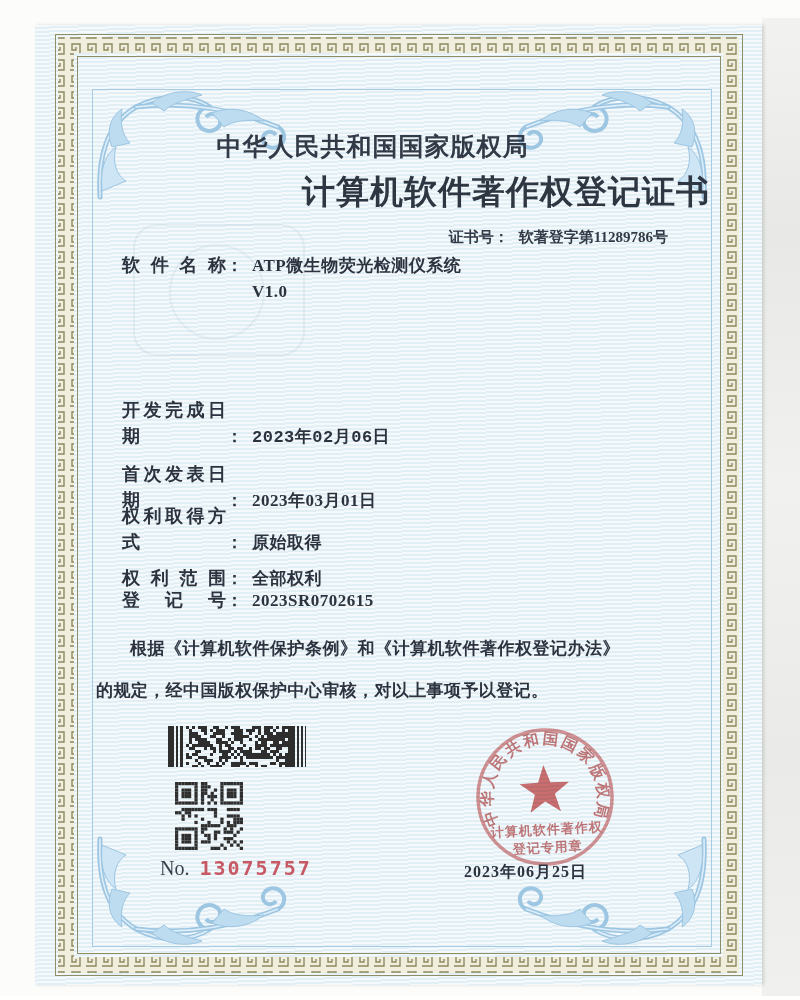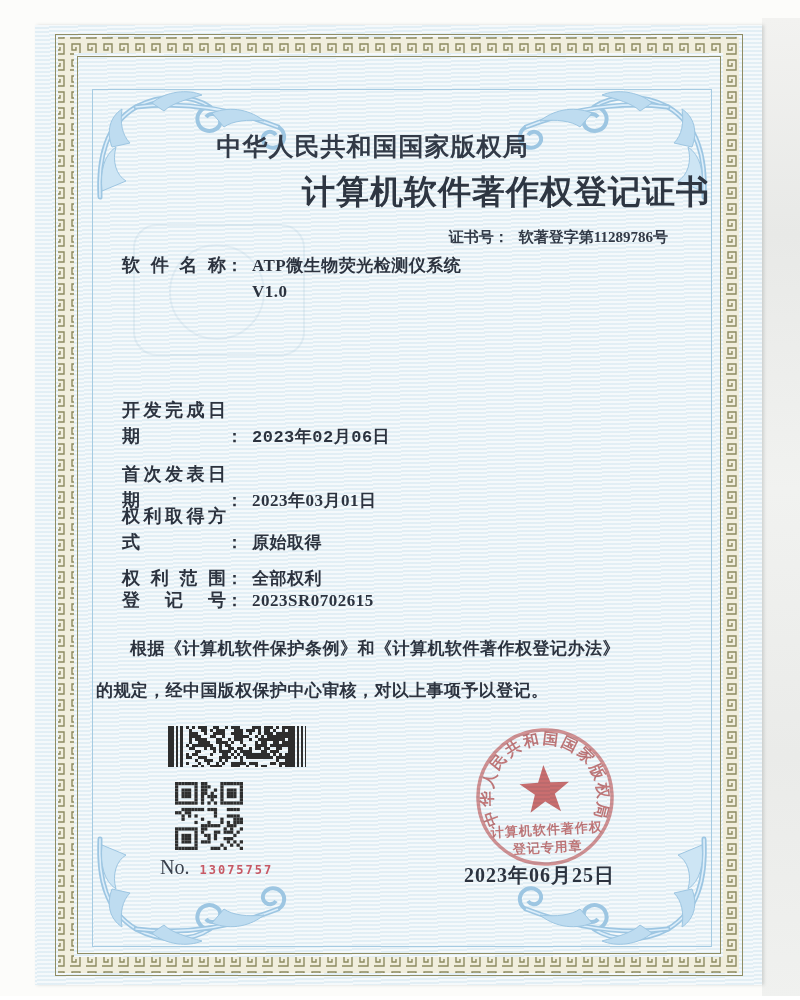--- a/index.html
+++ b/index.html
@@ -26,24 +26,24 @@
   .f-label{display:inline-block;width:104px;text-align:justify;text-align-last:justify;font-size:18px;}
   .f-colon{display:inline-block;width:18px;}
   .f-value{font-weight:600;letter-spacing:.5px;margin-left:8px;text-align:right;}
   .f-value2{padding-left:130px;font-weight:600;letter-spacing:.5px;}
   .statement{position:absolute;left:96px;top:628px;width:524px;font-size:17px;line-height:42px;
      font-weight:600;color:#2c333f;text-indent:34px;letter-spacing:.4px;text-align:justify;}
   .barcode-svg{position:absolute;left:168px;top:726px;}
   .qr-svg{position:absolute;left:175px;top:782px;}
   .serial{position:absolute;left:160px;top:856px;font-size:20px;color:#39404c;z-index:3;}
   .serial-number{color:#c75965;font-family:"DejaVu Sans Mono",monospace;letter-spacing:2px;
-     margin-left:10px;font-size:12px;font-weight:bold;}
+     margin-left:10px;font-size:20px;font-weight:bold;}
   .stamp-svg{position:absolute;left:468px;top:720px;mix-blend-mode:multiply;opacity:.92;z-index:2;
      transform:rotate(-3deg);}
-  .issue-date{position:absolute;left:464px;top:862px;font-size:20px;font-weight:bold;
+  .issue-date{position:absolute;left:464px;top:862px;font-size:16px;font-weight:bold;
      color:#2c333f;letter-spacing:1px;z-index:3;}
 </style>
 </head>
 <body>
 
 <div class="screen">
 
   <div class="scan-strip-right"></div>
 
   <div class="paper"></div>

